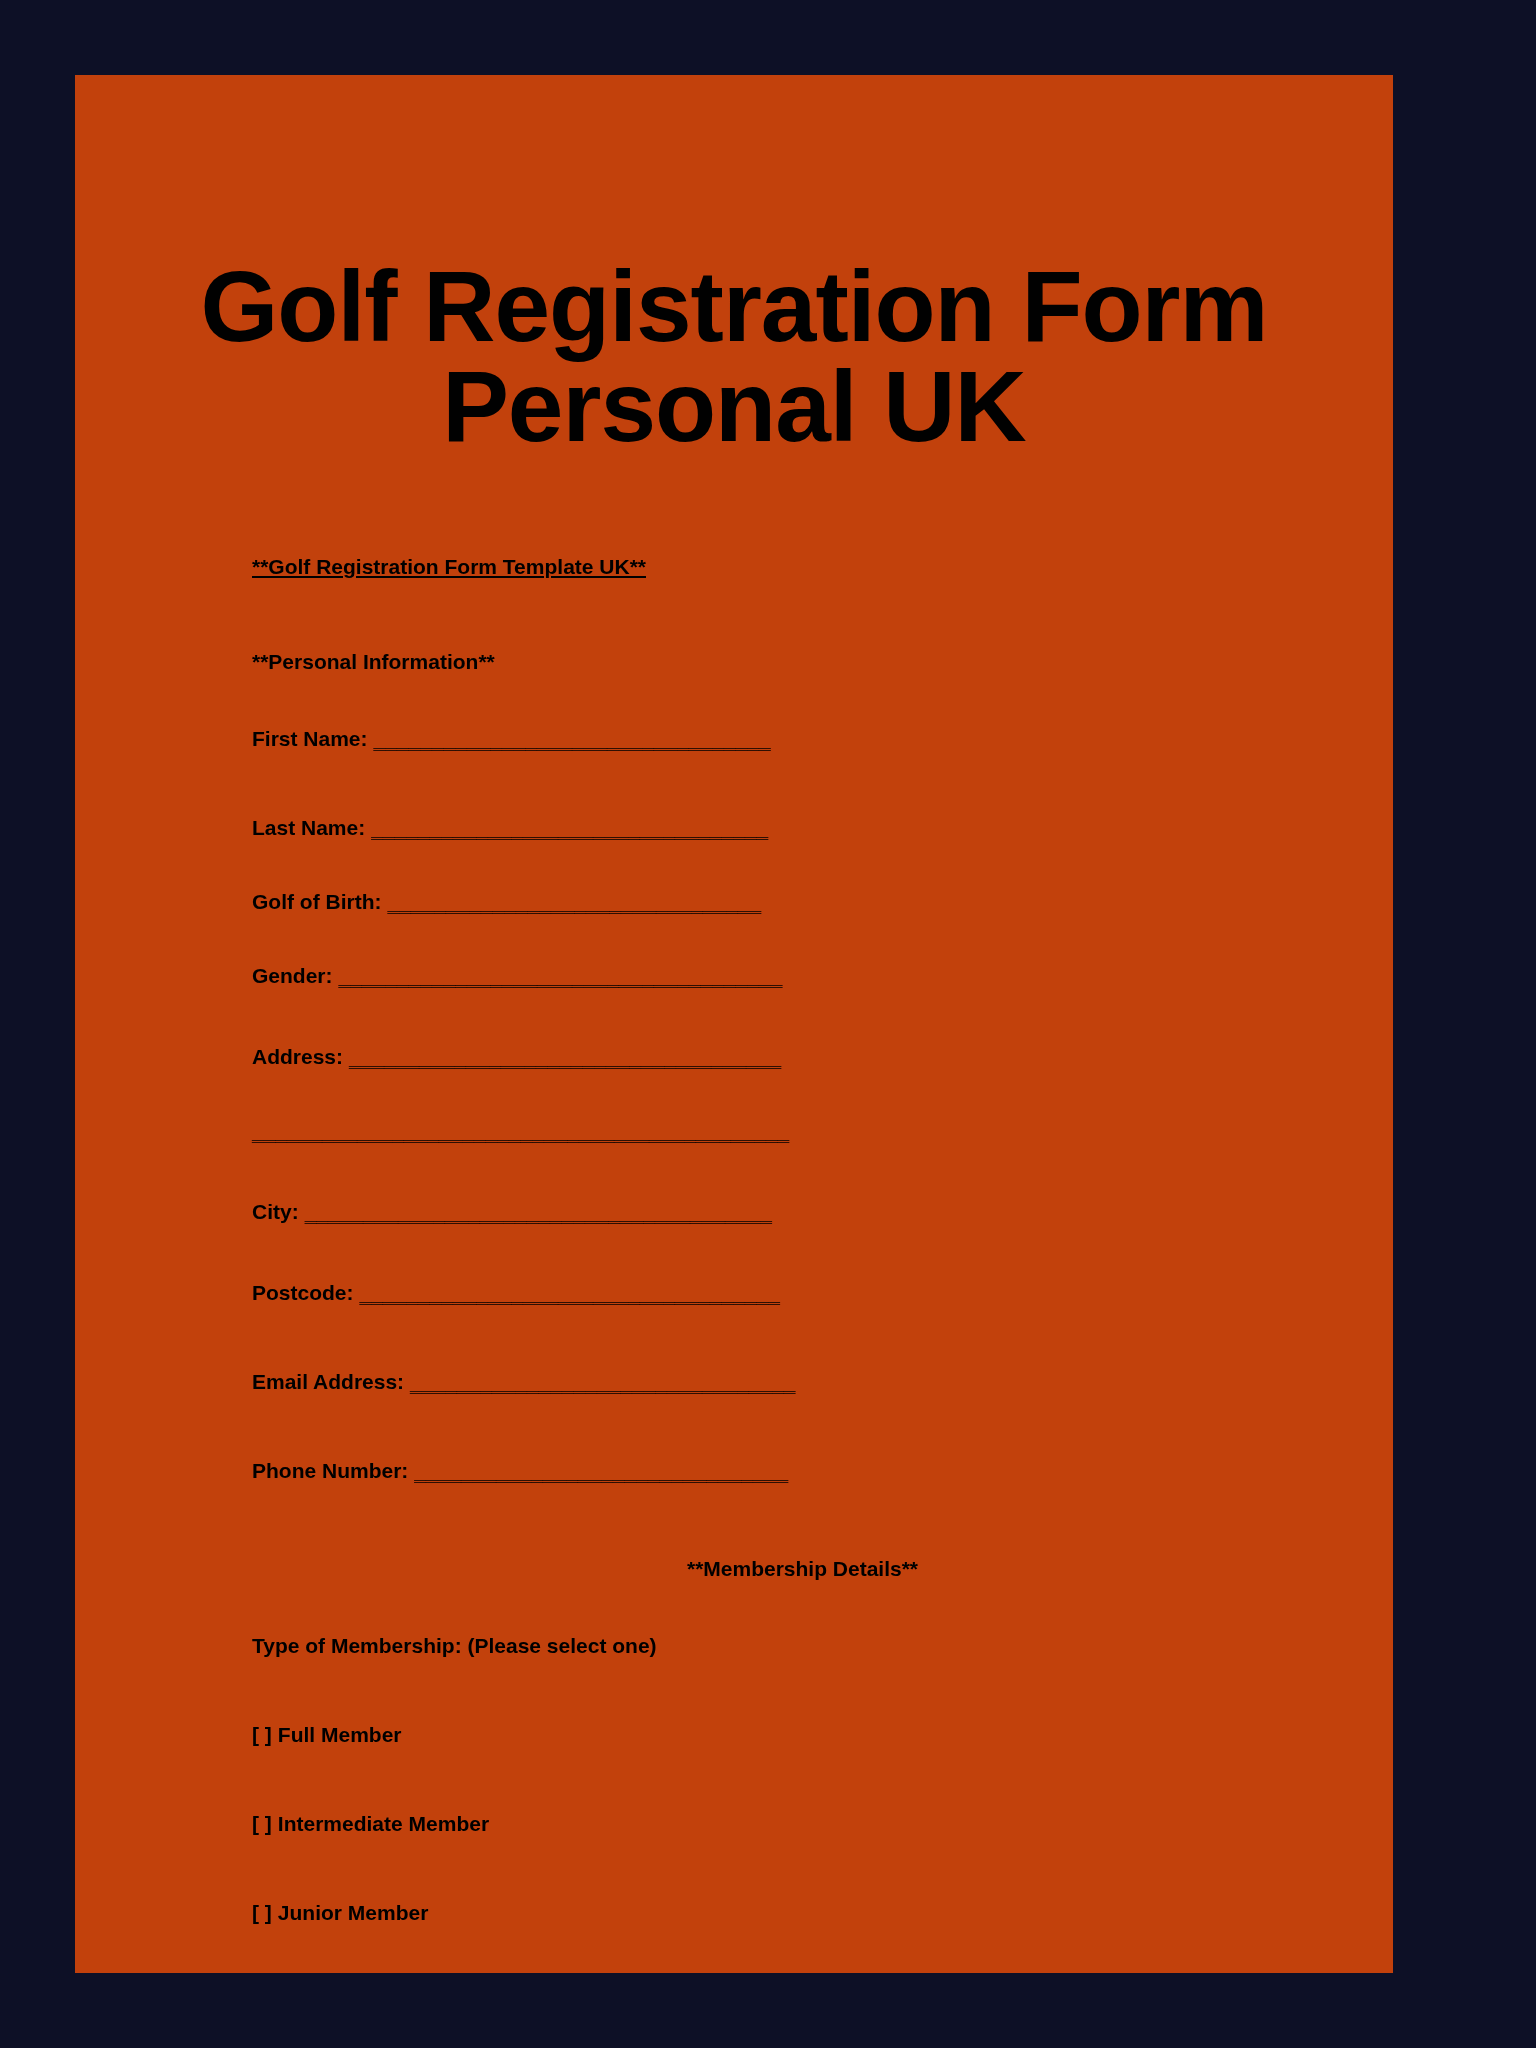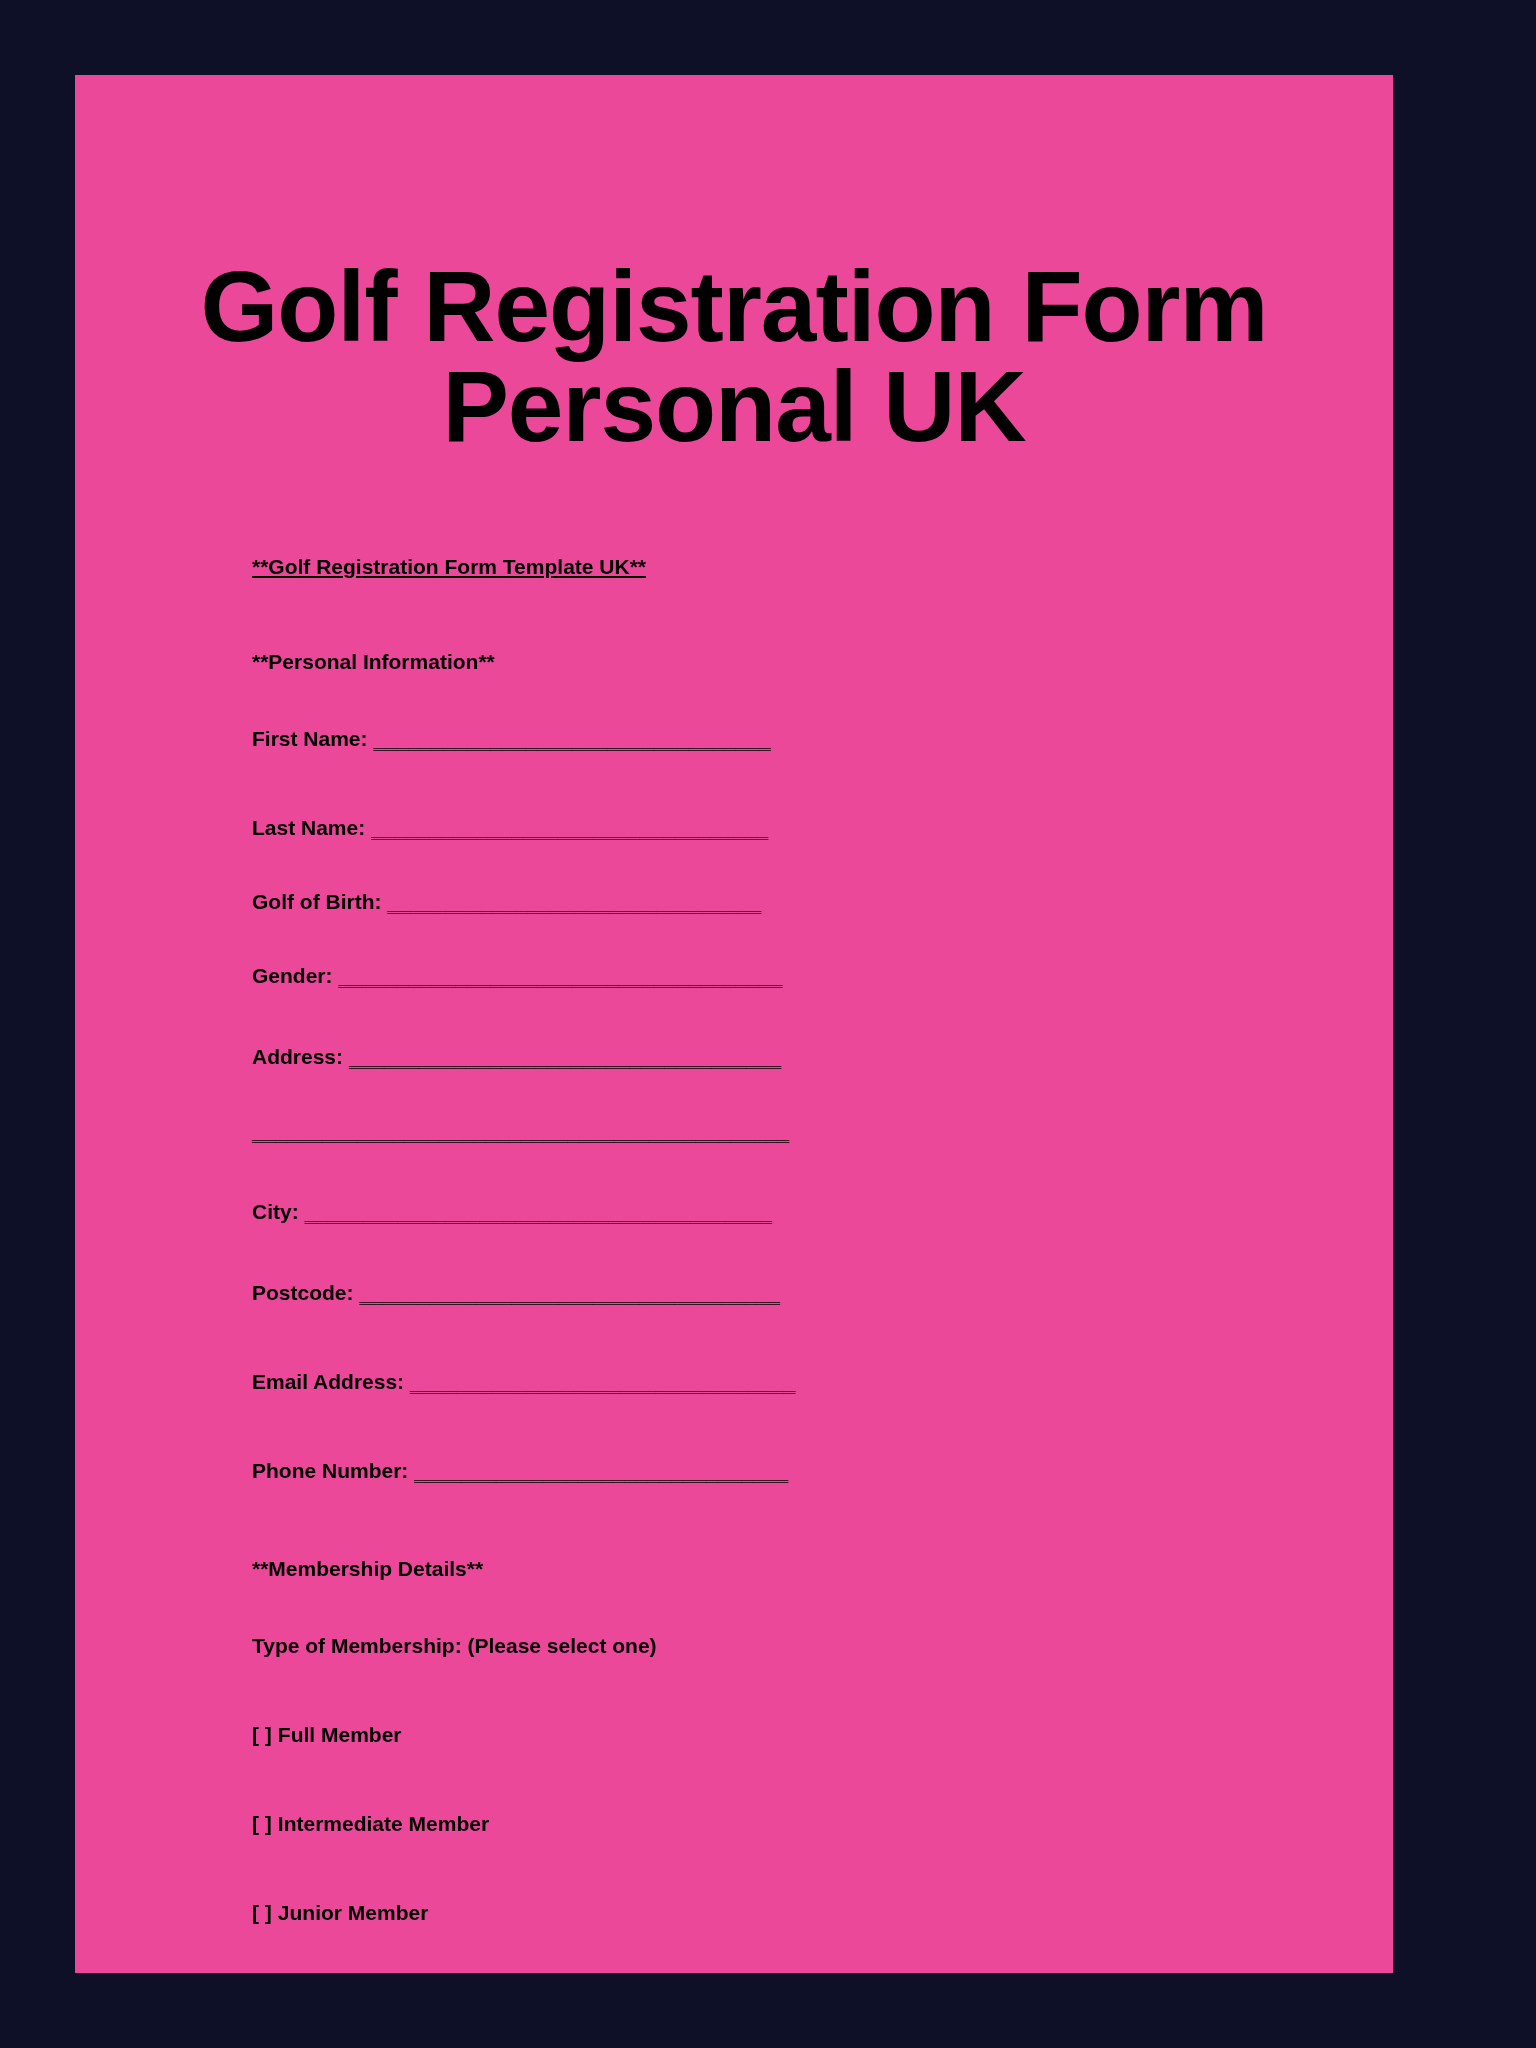--- a/index.html
+++ b/index.html
@@ -7,21 +7,21 @@
     width: 1536px; height: 2048px;
     background: #0d1026;
     position: relative;
     font-family: "Liberation Sans", sans-serif;
     -webkit-font-smoothing: antialiased;
   }
   .paper {
     position: absolute;
     left: 75px; top: 75px;
     width: 1318px; height: 1898px;
-    background: #ec4899;
+    background: #c2410c;
     color: #000;
     overflow: hidden;
   }
   .doc-title {
     margin-top: 181px;
     text-align: center;
     font-weight: 700;
     font-size: 100px;
     line-height: 100px;
     letter-spacing: -1px;
@@ -44,21 +44,21 @@
   }
   .checkbox { margin-right: 6px; }
   .copyright-row {
     margin-top: 79px;
     text-align: center;
     font-weight: 700;
     font-size: 48px;
     line-height: 48px;
   }
   .mt100 { margin-top: 100px; text-decoration: underline; }
-  .mt77  { margin-top: 77px; }
+  .mt77  { margin-top: 77px; text-align: center; }
   .mt74  { margin-top: 74px; }
   .mt56  { margin-top: 56px; }
   .mt55  { margin-top: 60px; }
   .mt54  { margin-top: 68px; }
   .mt53  { margin-top: 53px; }
 </style>
 </head>
 <body>
 
 <div class="paper">

